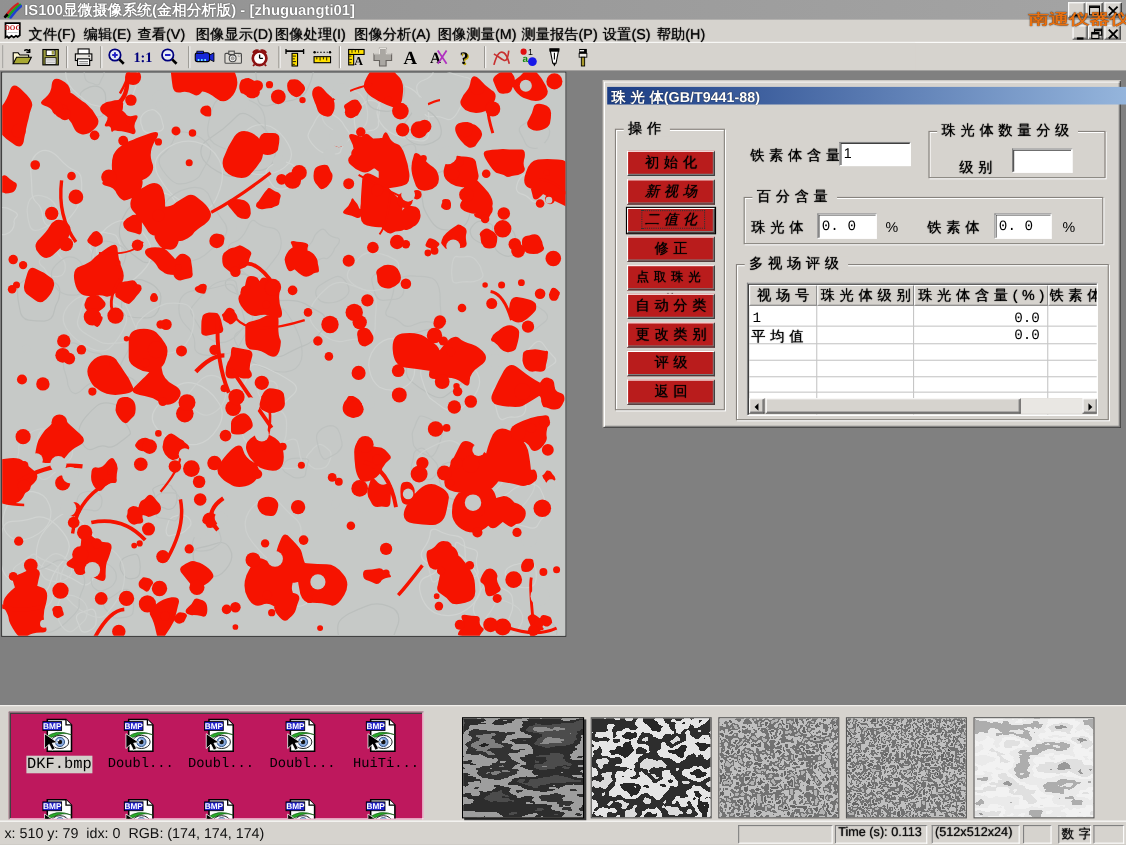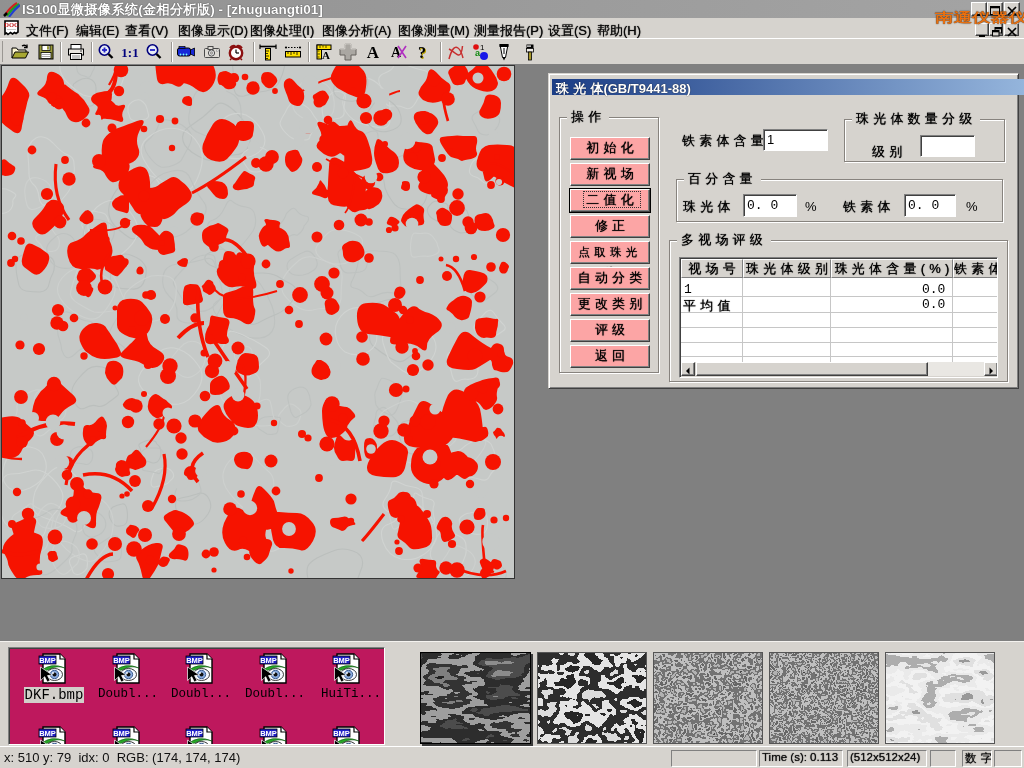--- a/index.html
+++ b/index.html
@@ -3,21 +3,21 @@
 *{margin:0;padding:0;box-sizing:border-box}
 html,body{width:1024px;height:768px;overflow:hidden;font-family:"Liberation Sans",sans-serif}
 .abs{position:absolute}
 body{position:relative;background:#d6d3ce}
 .cjk{text-shadow:0 0 1px #000}
 .zh{letter-spacing:4.2px;margin-right:-4.2px}
 .grp{border:1px solid #87837e;box-shadow:1px 1px 0 #fff,inset 1px 1px 0 #fff}
 .grplbl{position:absolute;top:-8px;left:7px;background:#d6d3ce;padding:0 4px;font-size:13px;color:#000;line-height:14px;white-space:nowrap}
 .lbl{position:absolute;font-size:13px;color:#000;white-space:nowrap}
 .fld{position:absolute;background:#fff;border:1px solid;border-color:#808080 #fff #fff #808080;box-shadow:inset 1px 1px 0 #404040;font-size:13px;padding-left:3px;color:#000}
-.btn9{position:absolute;left:21px;width:80px;height:23px;background:#fca5a5;border:1px solid;border-color:#fff #404040 #404040 #fff;box-shadow:inset -1px -1px 0 #808080;font-size:13px;text-align:center;line-height:20px;color:#000}
+.btn9{position:absolute;left:21px;width:80px;height:23px;background:#b91c1c;border:1px solid;border-color:#fff #404040 #404040 #fff;box-shadow:inset -1px -1px 0 #808080;font-size:13px;text-align:center;line-height:20px;color:#000}
 .wbtn{position:absolute;background:#d6d3ce;border:1px solid;border-color:#fff #404040 #404040 #fff;box-shadow:inset -1px -1px 0 #808080}
 .mi{position:absolute;top:4px;font-size:13px;color:#0a0a0a}
 .sep{position:absolute;top:3px;width:2px;height:20px;border-left:1px solid #9a9792;border-right:1px solid #fff}
 .ico{position:absolute;width:20px;height:20px}
 </style></head><body>
 <div class="abs" style="left:0;top:0;width:1024px;height:18px;background:linear-gradient(to right,#919191,#a4a4a4)">
 <div class="abs" style="left:3px;top:1px"><svg width="17" height="16" viewBox="0 0 17 16">
 <path d="M2,14 C6,8 9,5 14,2" stroke="#d02020" stroke-width="2.2" fill="none"></path>
 <path d="M4,15 C8,9 11,6 16,3" stroke="#20a020" stroke-width="2.2" fill="none"></path>
 <path d="M6,16 C10,10 13,7 17,4" stroke="#2040d0" stroke-width="2.2" fill="none"></path>
@@ -626,22 +626,22 @@
     <div class="abs" style="left:3px;top:5px;width:516px;height:16px;background:linear-gradient(to right,#1b3d85,#a0c0e4)">
       <span class="cjk" style="position:absolute;left:4px;top:0.5px;font-size:13px;font-weight:bold;color:#fff"><span class="zh">珠光体</span>(GB/T9441-88)</span>
       <div class="wbtn" style="right:1px;top:1px;width:16px;height:14px"><svg width="14" height="12" viewBox="0 0 14 12">
           <path d="M3.5,2.5 L10.5,9.5 M10.5,2.5 L3.5,9.5" stroke="#000" stroke-width="1.7"></path>
         </svg></div>
     </div>
     <div class="abs grp" style="left:10px;top:43px;width:100px;height:256px">
       <span class="grplbl cjk zh">操作</span>
     </div>
     <div class="btn9 cjk" style="top:63px;"><span class="zh">初始化</span></div>
-    <div class="btn9 cjk" style="top:89px;"><span class="zh">新视场</span></div>
-    <div class="btn9 cjk" style="top:115px;outline:1px solid #000;"><span style="outline:1px dotted #333;padding:0 2px" class="zh">二值化</span></div>
+    <div class="btn9 cjk" style="top:89px;font-style:italic;"><span class="zh">新视场</span></div>
+    <div class="btn9 cjk" style="top:115px;outline:1px solid #000;font-style:italic;"><span style="outline:1px dotted #333;padding:0 2px" class="zh">二值化</span></div>
     <div class="btn9 cjk" style="top:141px;"><span class="zh">修正</span></div>
     <div class="btn9 cjk" style="top:167px;font-size:11.5px;"><span class="zh">点取珠光体</span></div>
     <div class="btn9 cjk" style="top:193px;"><span class="zh">自动分类</span></div>
     <div class="btn9 cjk" style="top:219px;"><span class="zh">更改类别</span></div>
     <div class="btn9 cjk" style="top:245px;"><span class="zh">评级</span></div>
     <div class="btn9 cjk" style="top:271px;"><span class="zh">返回</span></div>
     <span class="lbl cjk" style="left:133px;top:58px"><span class="zh">铁素体含量</span></span>
     <div class="fld" style="left:214px;top:55px;width:65px;height:22px;line-height:20px">1</div>
     <div class="abs grp" style="left:295px;top:45px;width:161px;height:43px">
       <span class="grplbl cjk zh">珠光体数量分级</span>

